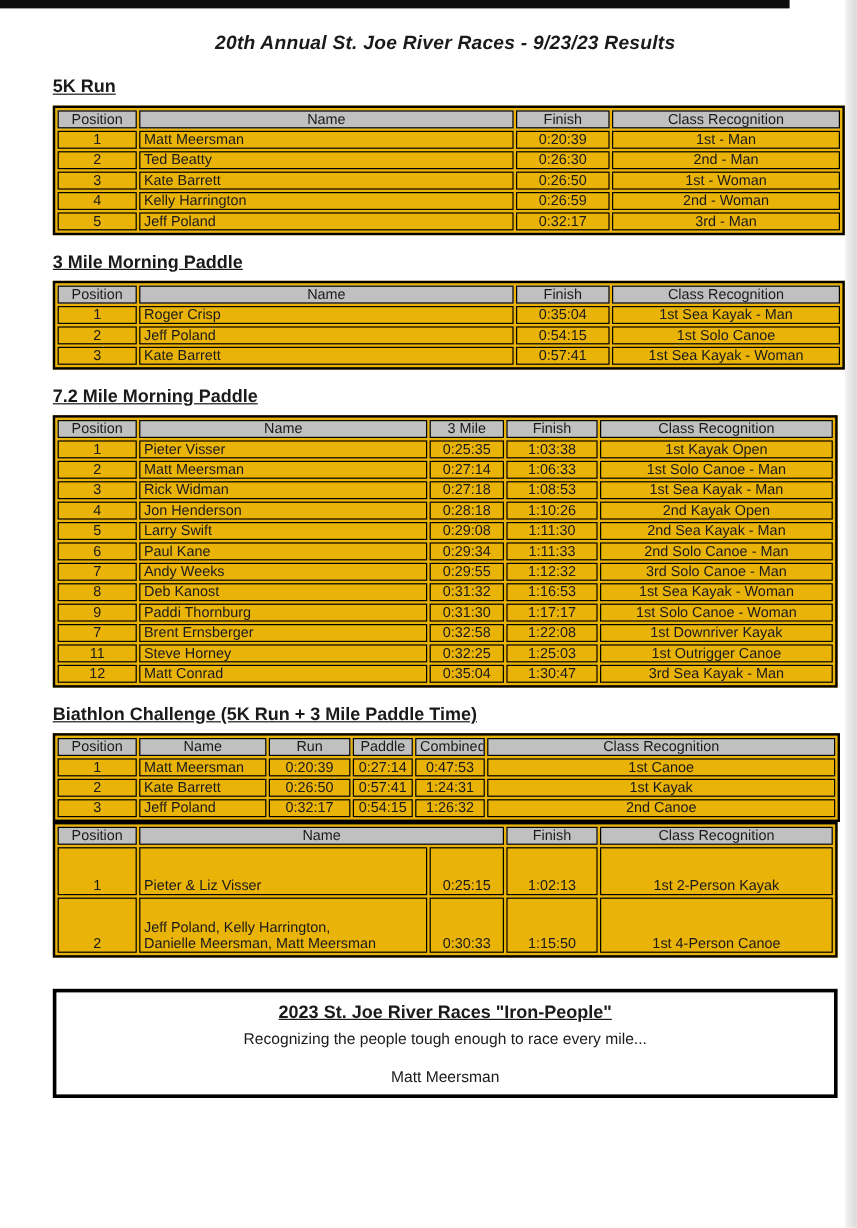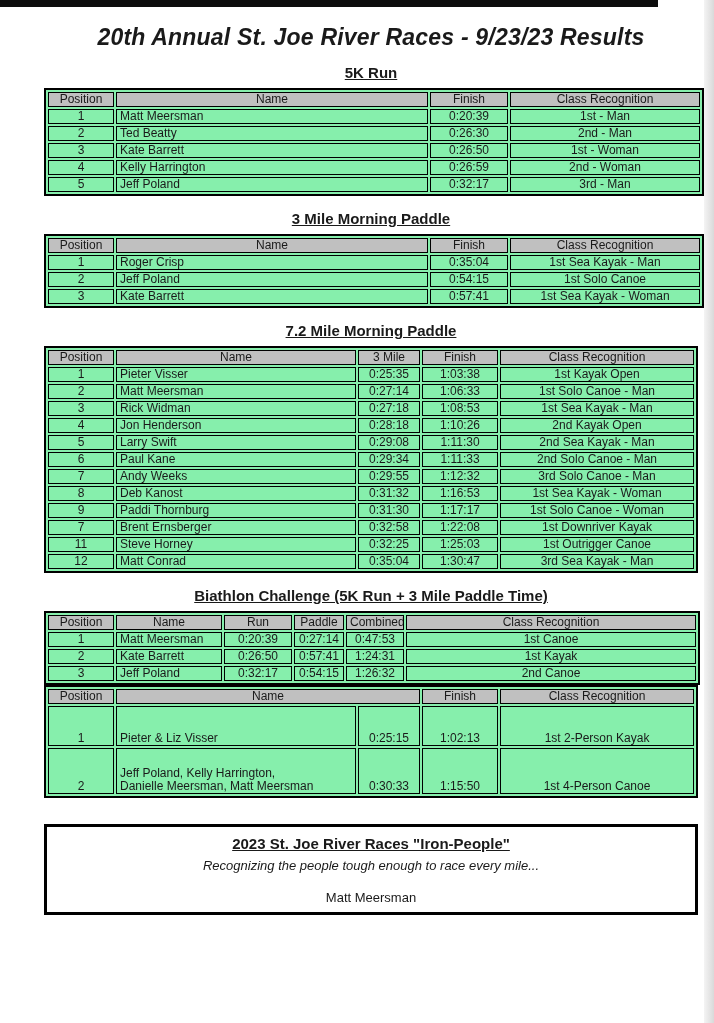--- a/index.html
+++ b/index.html
@@ -20,40 +20,39 @@
   .page-edge-shadow {
     position: absolute; top: 0; right: 0;
     width: 10px; height: 1023px;
     background: linear-gradient(to right, #f4f4f4, #d9d9d9);
   }
   .content {
     position: absolute; left: 44px; top: 0;
     width: 654px;
   }
   .doc-title {
-    font-size: 23px; line-height: 26px;
+    font-size: 16px; line-height: 26px;
     font-weight: bold; font-style: italic;
     text-align: center;
     margin: 24px 0 8px 0;
     letter-spacing: 0.2px;
   }
   .section-heading {
     font-size: 15px; line-height: 18px;
     font-weight: bold;
     text-decoration: underline;
-    text-align: center;
     margin: 14px 0 6px 0;
   }
   table.results {
     width: 654px;
     table-layout: fixed;
     border-collapse: separate;
     border-spacing: 2px;
     border: 2px solid #000;
-    background: #86efac;
+    background: #eab308;
   }
   table.results th, table.results td {
     border: 1px solid #000;
     font-size: 12px;
     line-height: 13px;
     height: 15px;
     padding: 0 3px;
     text-align: center;
     white-space: nowrap;
     overflow: hidden;
@@ -93,21 +92,20 @@
     text-align: center;
     padding: 8px 10px 6px 10px;
   }
   .iron-heading {
     font-size: 15px; line-height: 18px;
     font-weight: bold;
     text-decoration: underline;
   }
   .iron-tagline {
     font-size: 13px; line-height: 16px;
-    font-style: italic;
     margin-top: 5px;
   }
   .iron-name {
     font-size: 13px; line-height: 16px;
     margin-top: 16px;
   }
 </style>
 </head>
 <body>
 

